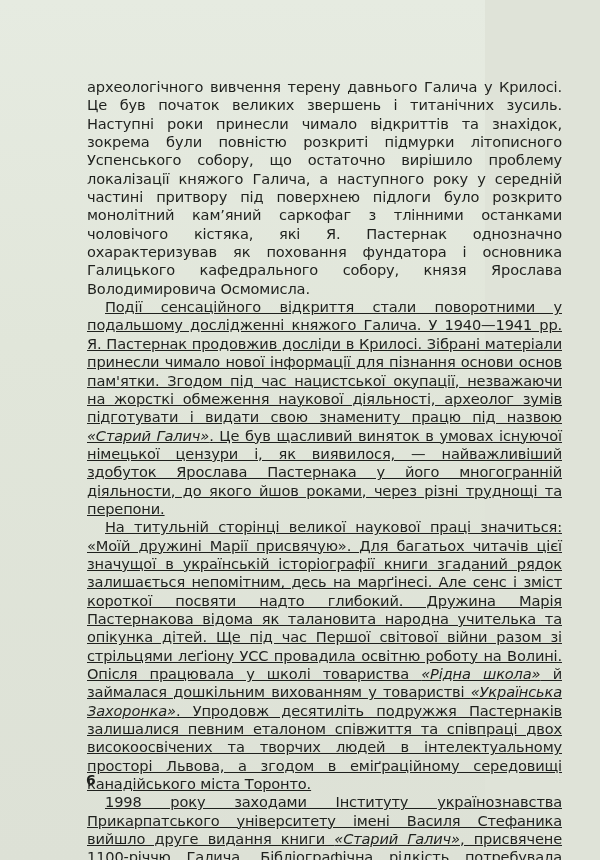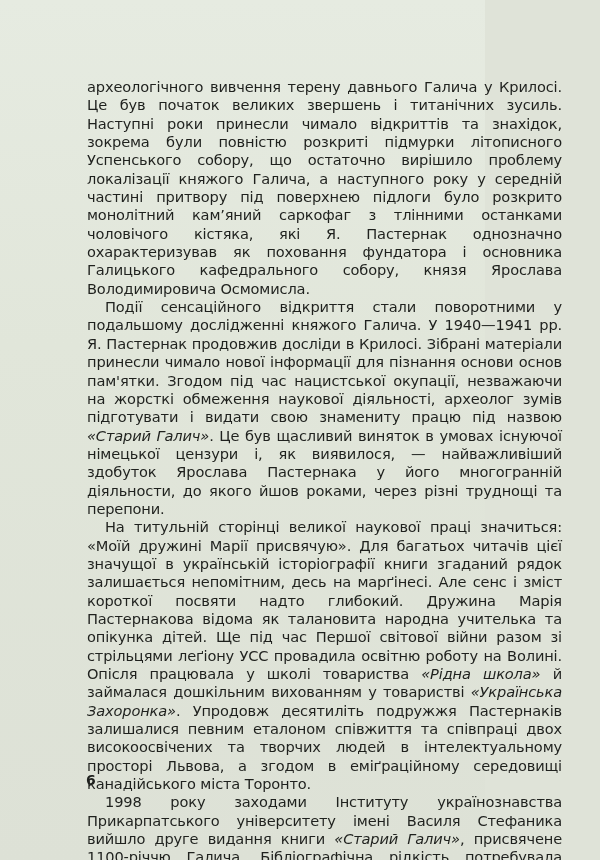--- a/index.html
+++ b/index.html
@@ -31,20 +31,21 @@
       color: #1f211e;
       text-align: justify;
       letter-spacing: -0.15px;
     }
     .text-block p {
       margin: 0;
       text-indent: 0;
     }
     .text-block p.indent {
       text-indent: 18px;
+      text-decoration: underline;
     }
     .text-block .title-ref {
       font-style: italic;
     }
     .page-number {
       position: absolute;
       left: 86px;
       top: 772px;
       font-family: "DejaVu Sans", sans-serif;
       font-weight: bold;

